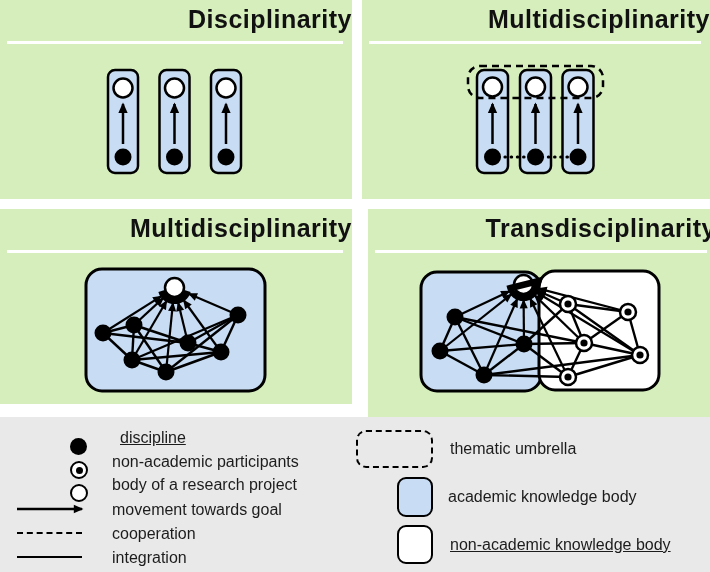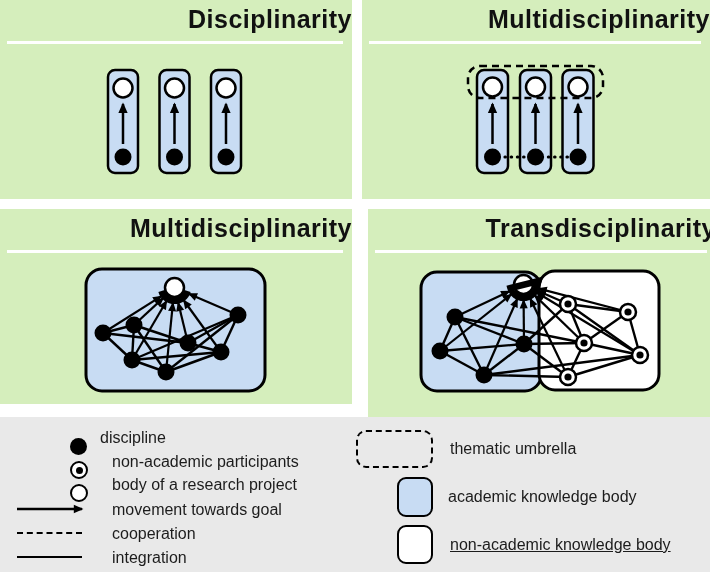--- a/index.html
+++ b/index.html
@@ -217,21 +217,21 @@
     <div class="sym sym-ring" style="left:70px;top:44px;">
         <div class="inner"></div>
       </div>
     <div class="sym sym-goal" style="left:70px;top:67px;"></div>
     <svg class="sym" style="left:14px;top:84px;" width="82" height="16">
       <line x1="3" y1="8" x2="68" y2="8" stroke="#000" stroke-width="2.3" marker-end="url(#arrhead)"></line>
     </svg>
     <div class="sym sym-dash" style="left:17px;top:115px;"></div>
     <div class="sym sym-solid" style="left:17px;top:139px;"></div>
 
-    <div class="lg-label" style="left:100px;top:11px;">discipline</div>
+    <div class="lg-label" style="left:120px;top:11px;text-decoration:underline;">discipline</div>
     <div class="lg-label" style="left:112px;top:34.5px;">non-academic participants</div>
     <div class="lg-label" style="left:112px;top:58px;">body of a research project</div>
     <div class="lg-label" style="left:112px;top:82.5px;">movement towards goal</div>
     <div class="lg-label" style="left:112px;top:106.5px;">cooperation</div>
     <div class="lg-label" style="left:112px;top:130.5px;">integration</div>
 
     <div class="sym sw-umb" style="left:356px;top:13px;"></div>
     <div class="sym sw-blue" style="left:397px;top:60px;"></div>
     <div class="sym sw-white" style="left:397px;top:108px;"></div>
 

